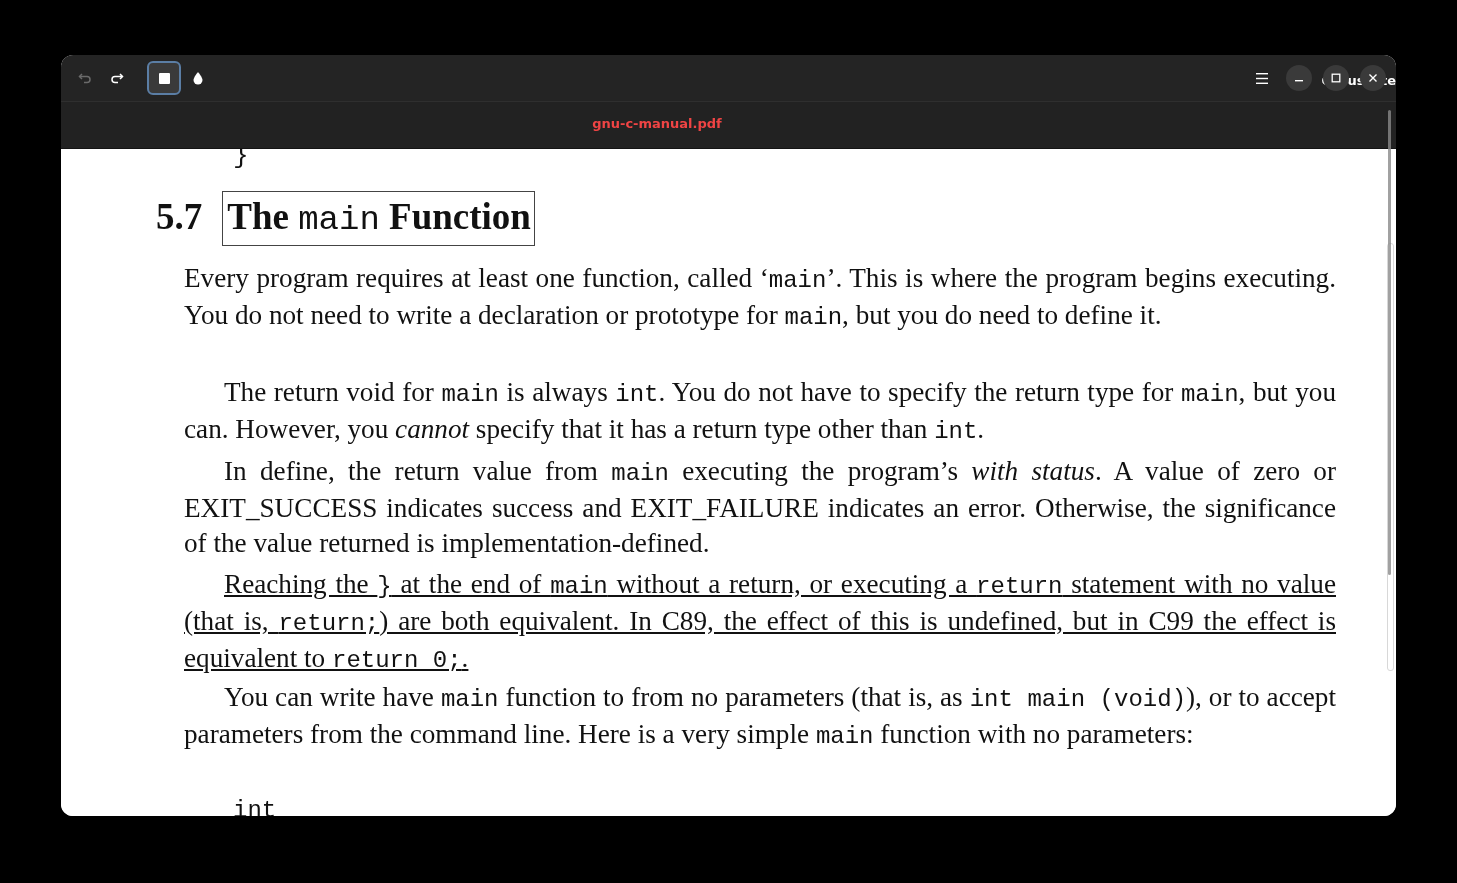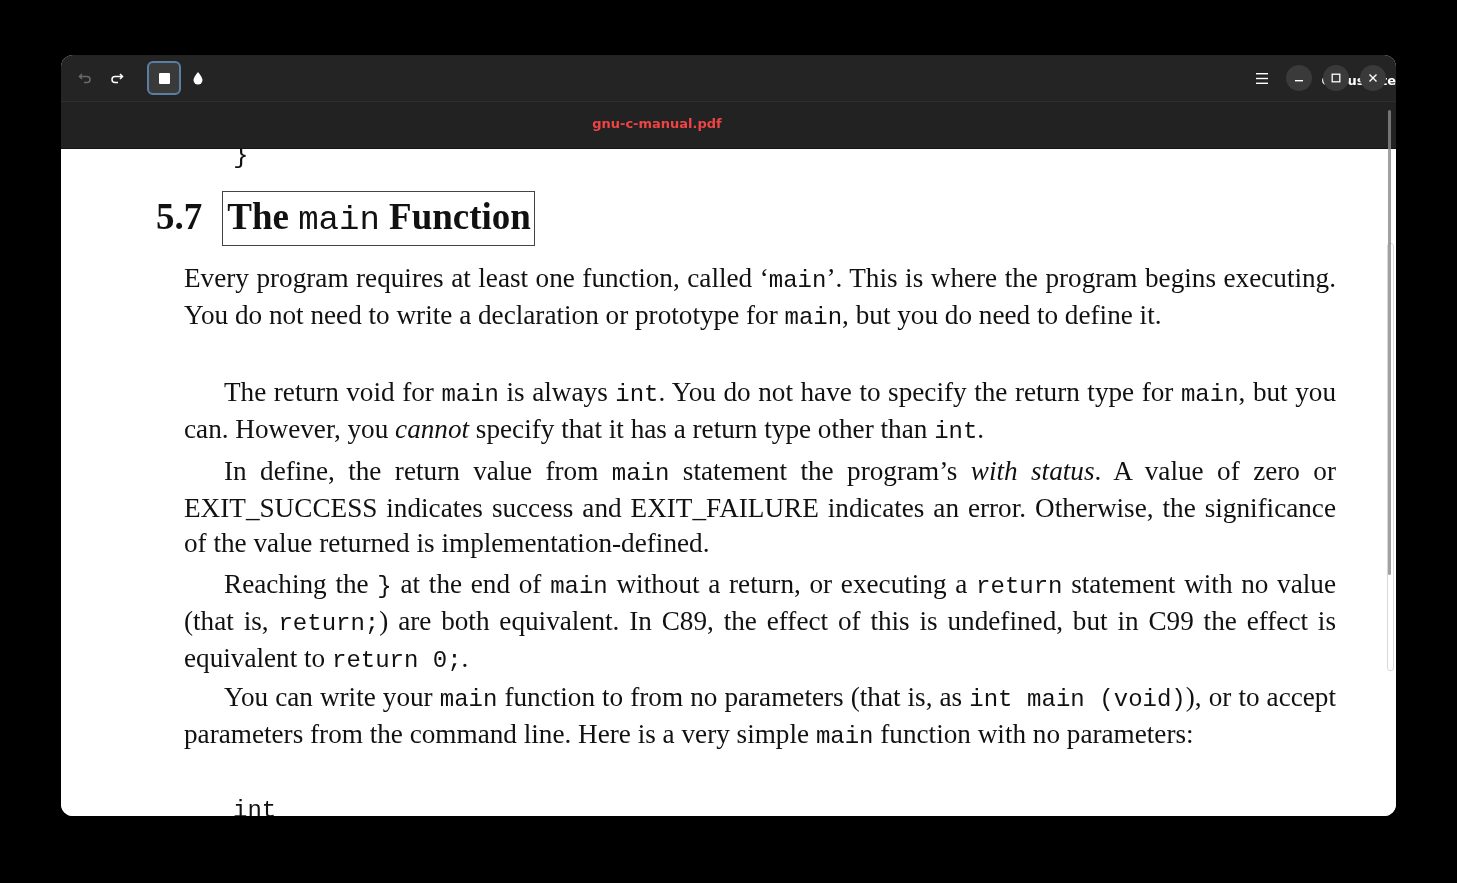--- a/index.html
+++ b/index.html
@@ -78,21 +78,21 @@
   .para {
     position: absolute; left: 0; width: 1152px; font-family: "Liberation Serif", serif;
     font-size: 27.2px; line-height: 35px; text-align: justify; text-align-last: auto; color: #111; margin-left: 28px;
   }
   .para.indent { text-indent: 40px; }
   .para code { font-family: "Liberation Mono", monospace; font-size: 24px; }
   .para em { font-style: italic; }
   .p1 { top: 112px; }
   .p2 { top: 226px; }
   .p3 { top: 305px; }
-  .p4 { top: 418px; }
+  .p4 { top: 418px; text-decoration: underline; }
   .p5 { top: 531px; }
   .code-line {
     position: absolute; left: 77px; top: 648px; font-family: "Liberation Mono", monospace;
     font-size: 24px; color: #111;
   }
 </style>
 </head>
 <body>
 
 <div class="window">
@@ -154,23 +154,23 @@
   <div class="content">
     <div class="doc">
       <div class="brace">}</div>
 
       <div class="heading">
         <span class="num">5.7</span><span class="boxed"><span>The </span><span class="mono">main</span><span> Function</span></span>
       </div>
 
       <div class="para p1"><span>Every program requires at least one function, called ‘</span><code>main</code><span>’.  This is where the program begins executing. You do not need to write a declaration or prototype for </span><code>main</code><span>, but you do need to define it.</span></div>
       <div class="para indent p2"><span>The return void for </span><code>main</code><span> is always </span><code>int</code><span>. You do not have to specify the return type for </span><code>main</code><span>, but you can. However, you </span><em>cannot</em><span> specify that it has a return type other than </span><code>int</code><span>.</span></div>
-      <div class="para indent p3"><span>In define, the return value from </span><code>main</code><span> statement the program’s </span><em>with status</em><span>. A value of zero or EXIT_SUCCESS indicates success and EXIT_FAILURE indicates an error. Otherwise, the significance of the value returned is implementation-defined.</span></div>
+      <div class="para indent p3"><span>In define, the return value from </span><code>main</code><span> executing the program’s </span><em>with status</em><span>. A value of zero or EXIT_SUCCESS indicates success and EXIT_FAILURE indicates an error. Otherwise, the significance of the value returned is implementation-defined.</span></div>
       <div class="para indent p4"><span>Reaching the </span><code>}</code><span> at the end of </span><code>main</code><span> without a return, or executing a </span><code>return</code><span> statement with no value (that is, </span><code>return;</code><span>) are both equivalent. In C89, the effect of this is undefined, but in C99 the effect is equivalent to </span><code>return 0;</code><span>.</span></div>
-      <div class="para indent p5"><span>You can write your </span><code>main</code><span> function to from no parameters (that is, as </span><code>int main (void)</code><span>), or to accept parameters from the command line. Here is a very simple </span><code>main</code><span> function with no parameters:</span></div>
+      <div class="para indent p5"><span>You can write have </span><code>main</code><span> function to from no parameters (that is, as </span><code>int main (void)</code><span>), or to accept parameters from the command line. Here is a very simple </span><code>main</code><span> function with no parameters:</span></div>
 
       <div class="code-line">int</div>
     </div>
 
     <div class="vscroll-track"></div>
 
   </div>
 
   <div class="vscroll"></div>
 </div>

